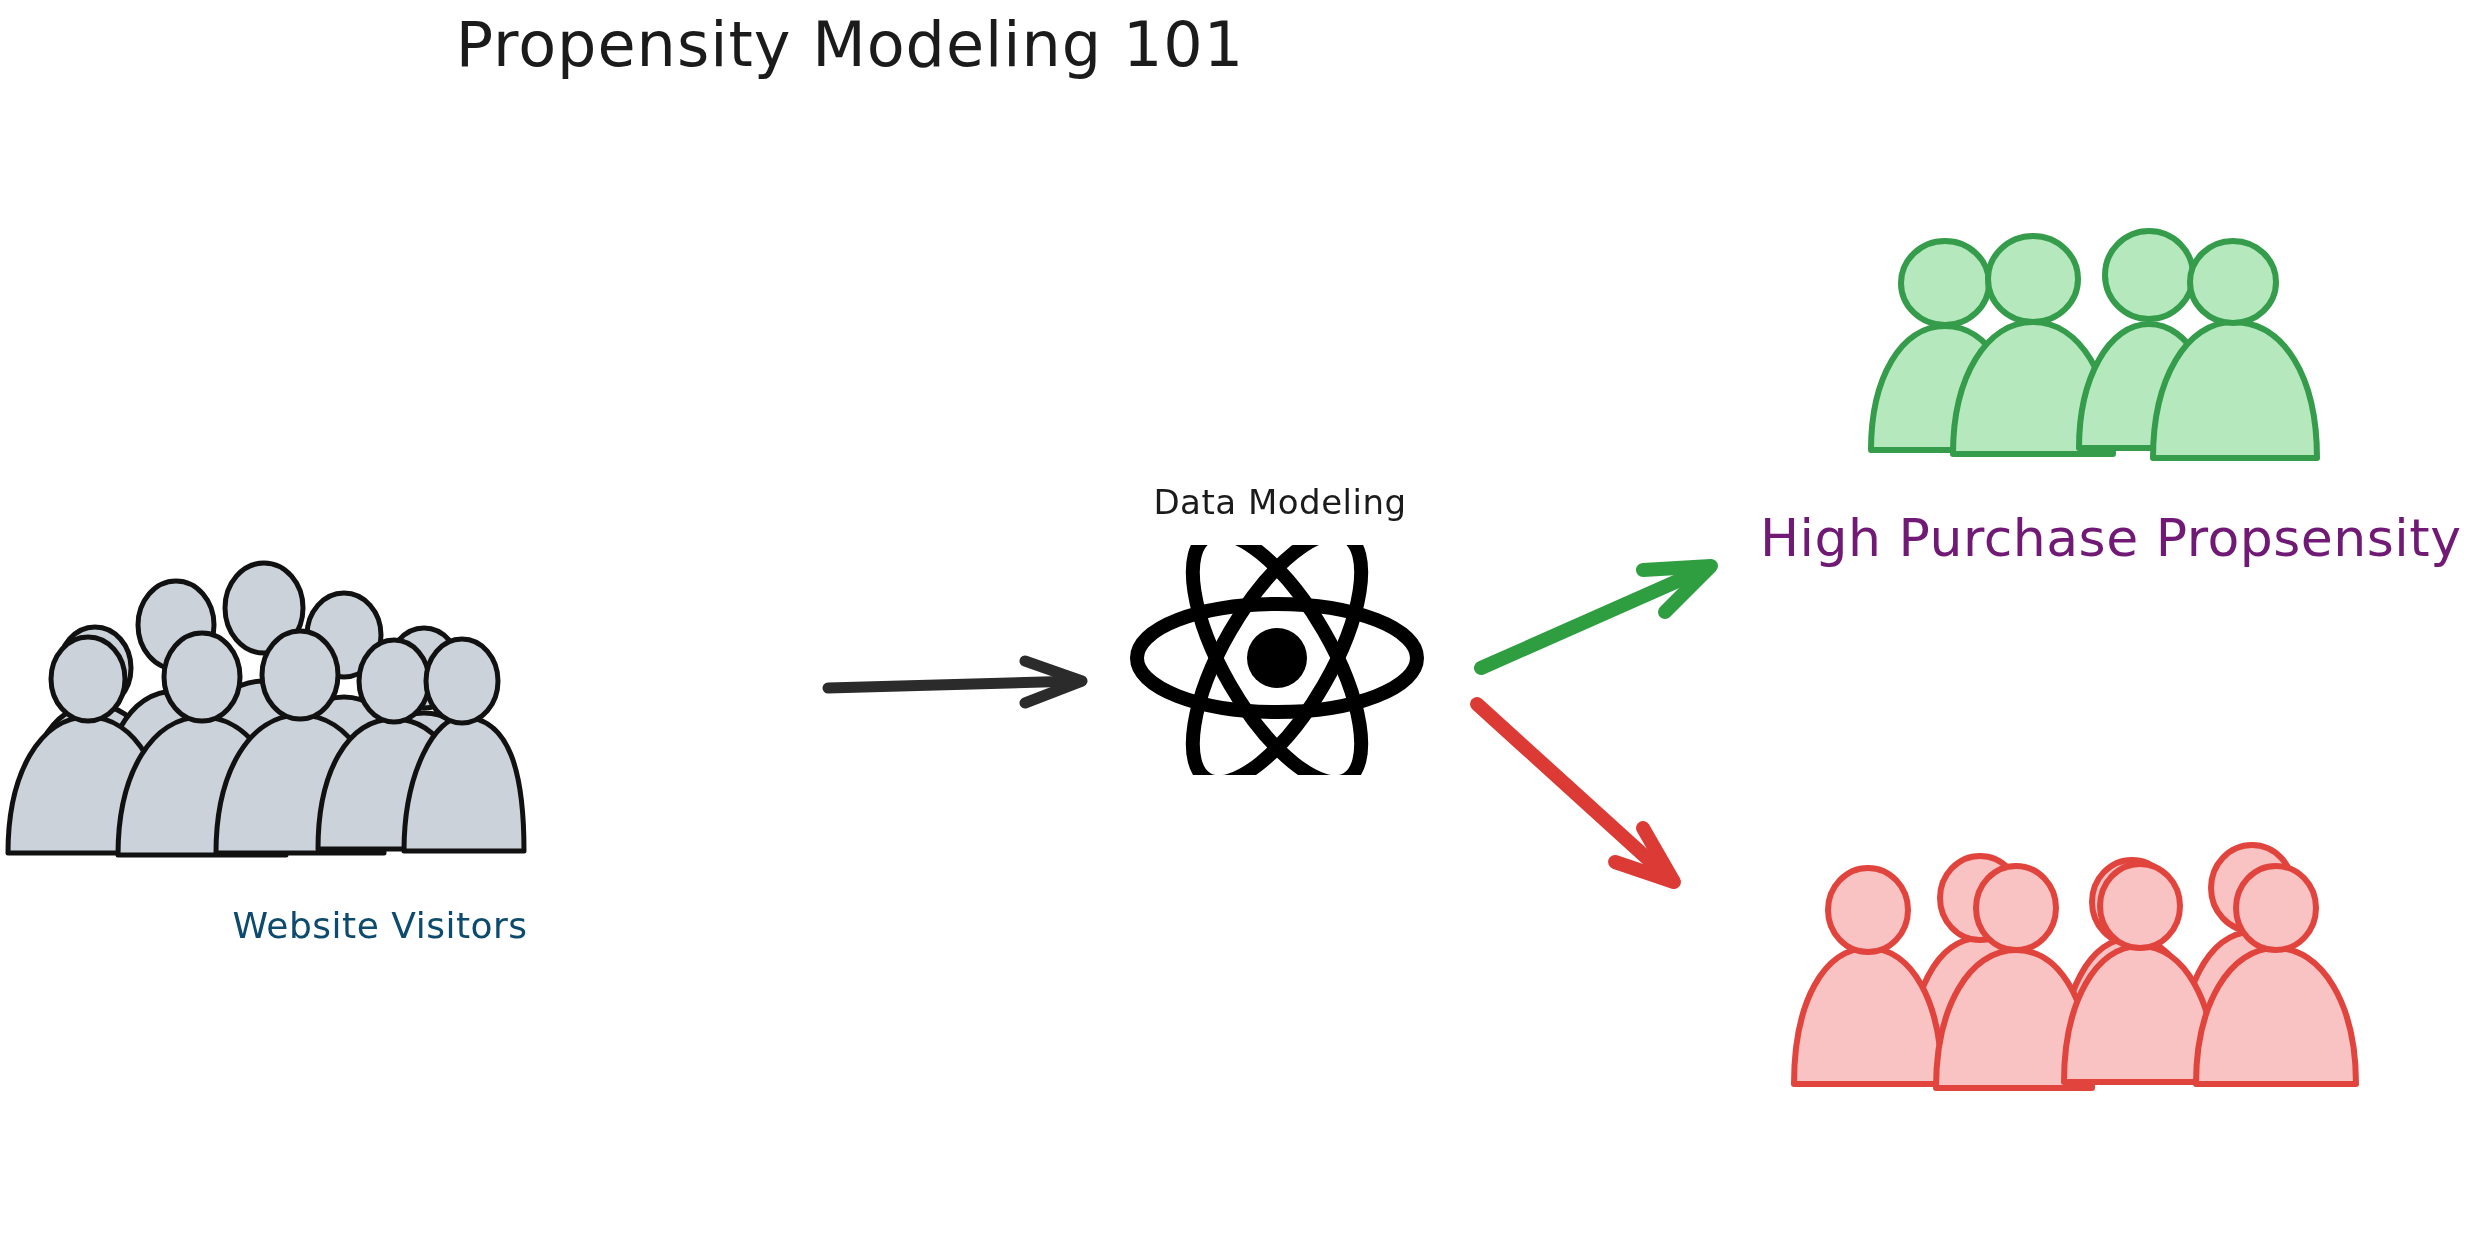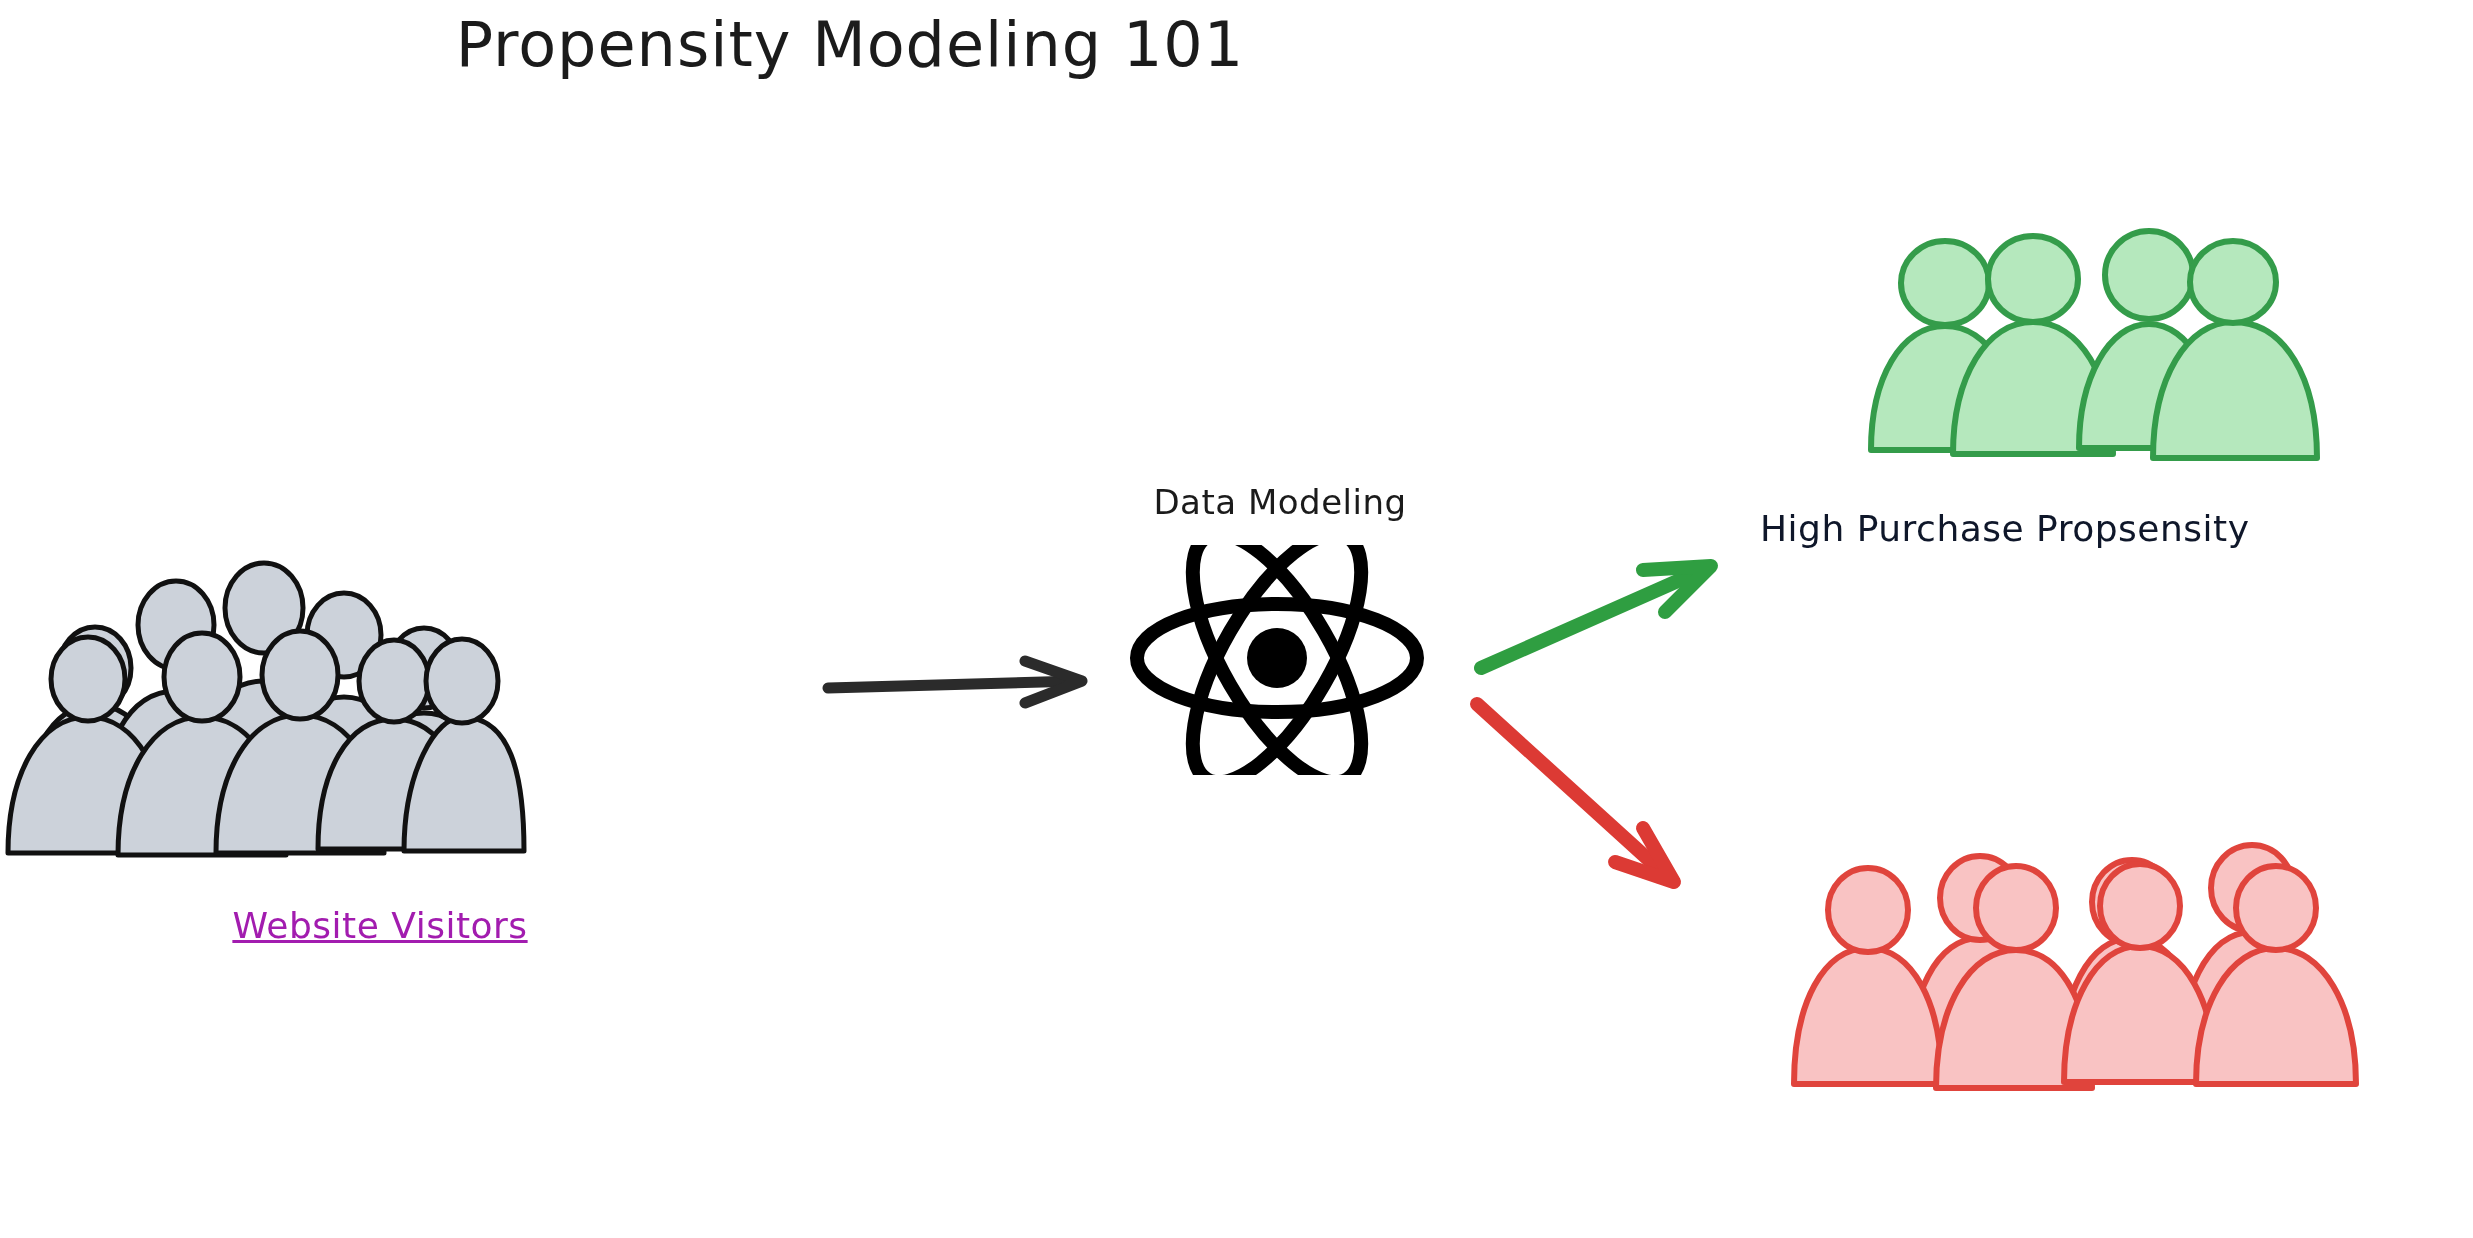--- a/index.html
+++ b/index.html
@@ -35,36 +35,35 @@
     font-size: 62px;
     color: #1b1b1b;
     letter-spacing: 1px;
   }
   #label-website-visitors {
     left: 0px;
     top: 905px;
     width: 760px;
     text-align: center;
     font-size: 36px;
-    color: #a21caf;
-    text-decoration: underline;
+    color: #0c4a6e;
   }
   #label-data-science {
     left: 1050px;
     top: 482px;
     width: 460px;
     text-align: center;
     font-size: 34px;
     color: #1b1b1b;
   }
   #label-high-propensity {
     left: 1760px;
     top: 508px;
-    font-size: 36px;
-    color: #0f172a;
+    font-size: 52px;
+    color: #701a75;
   }
   #label-low-propensity {
     left: 1760px;
     top: 1152px;
     font-size: 48px;
     color: #e03b33;
   }
 
   
   .art { position: absolute; display: block; }

